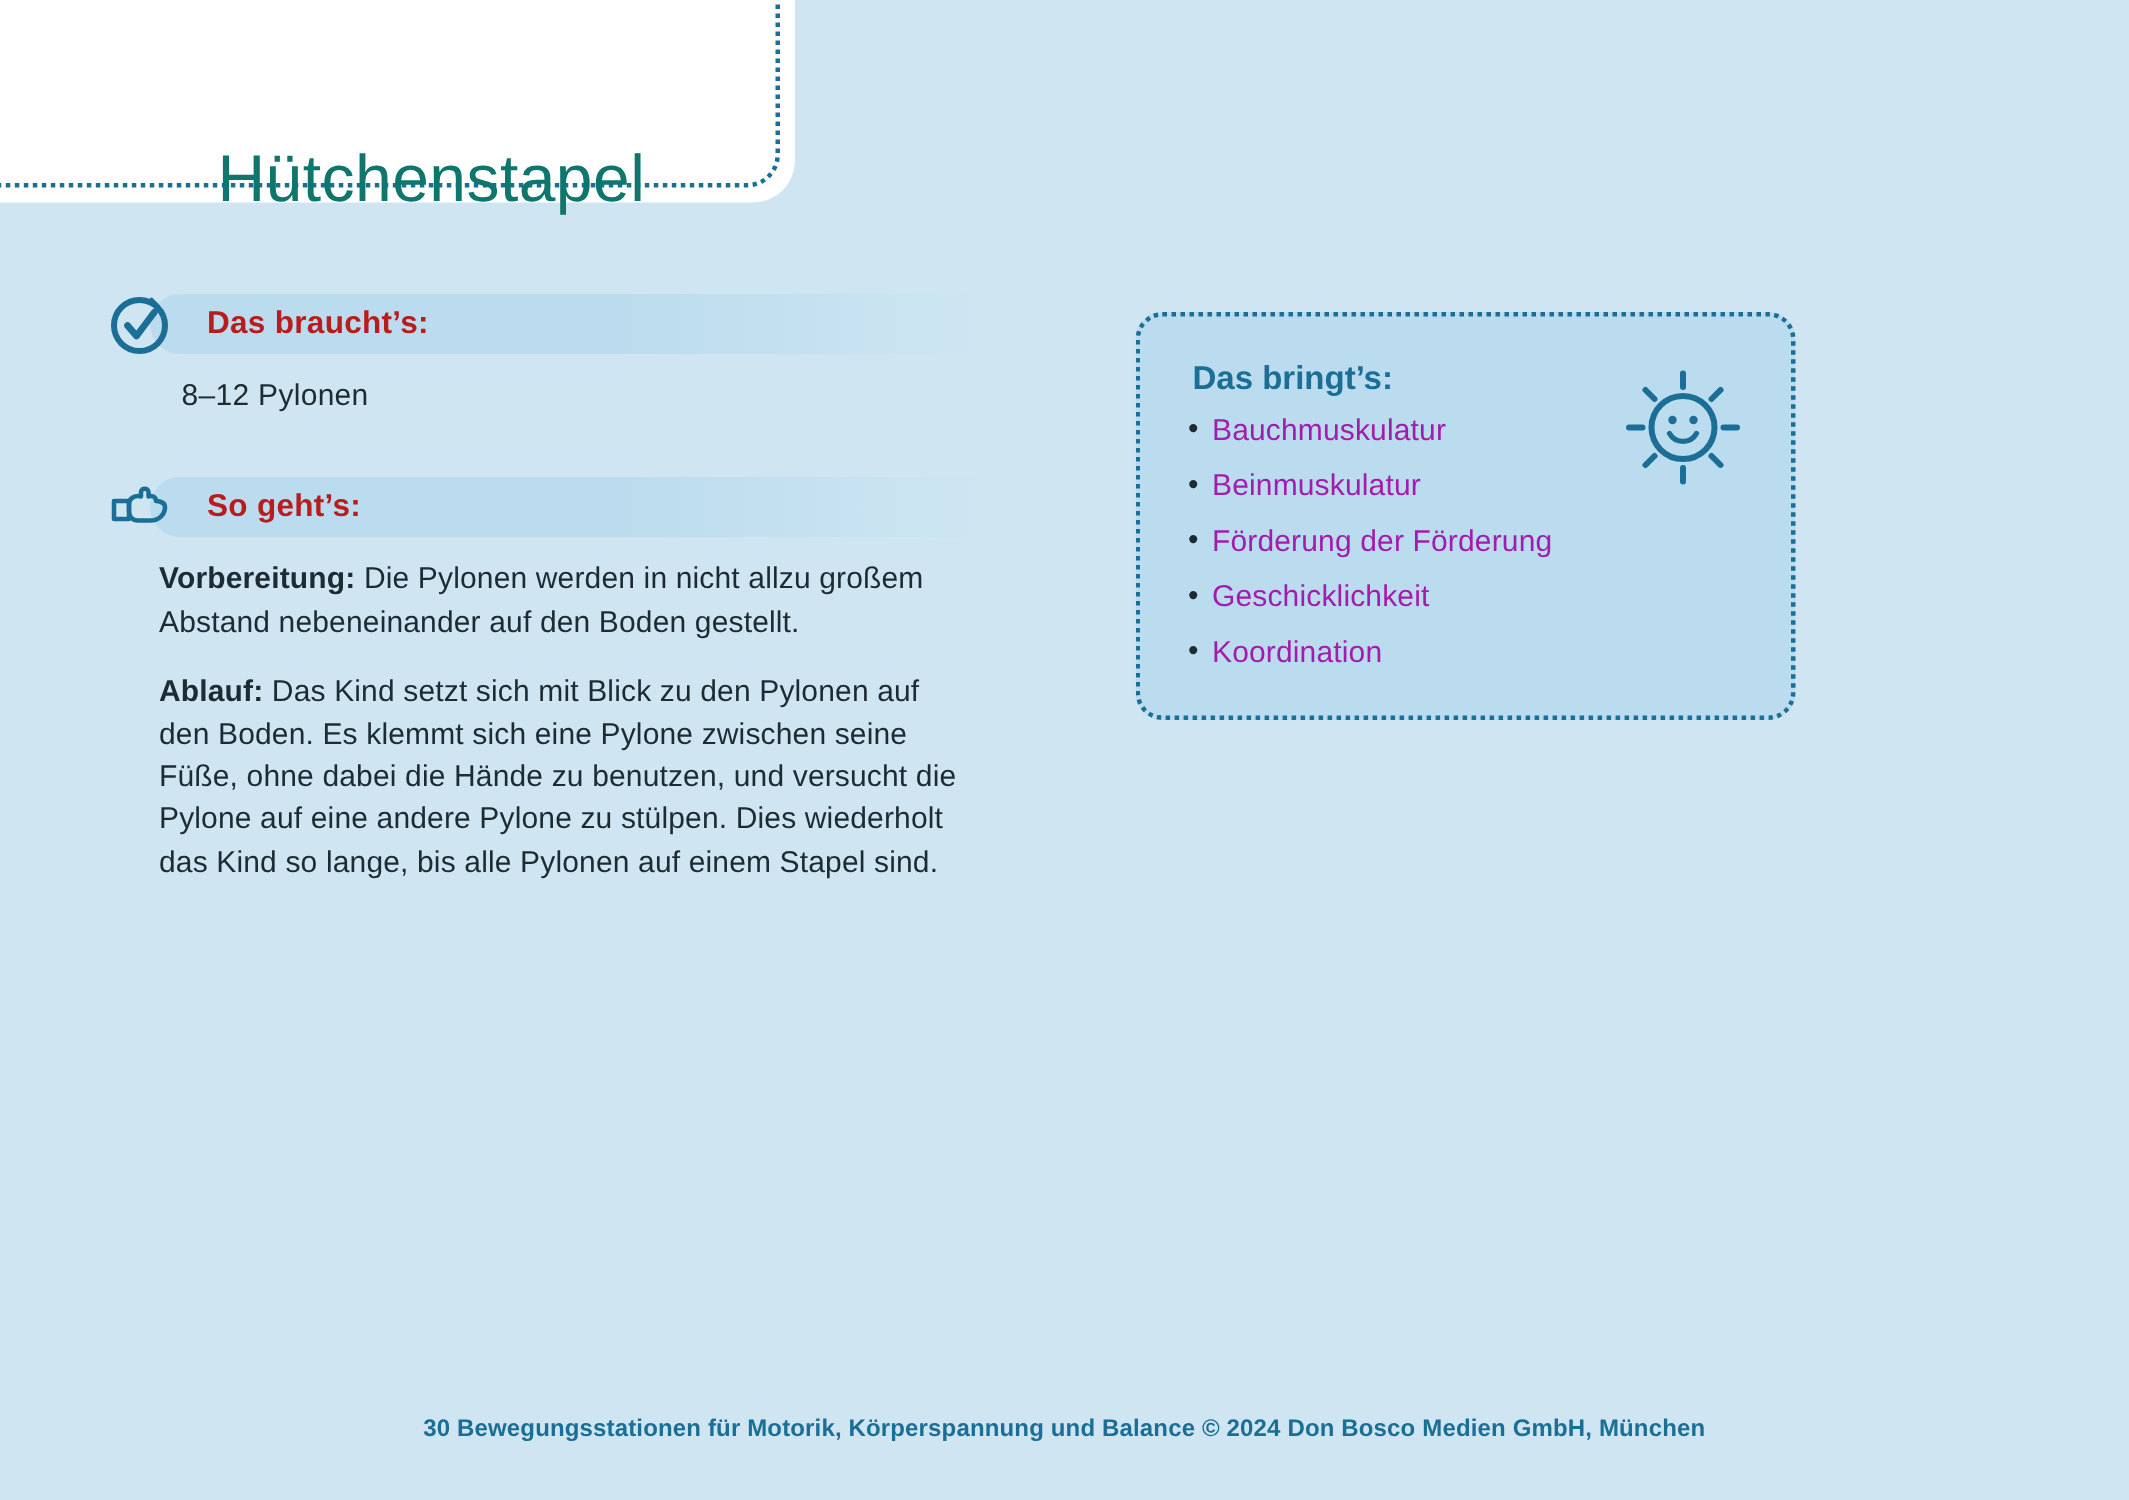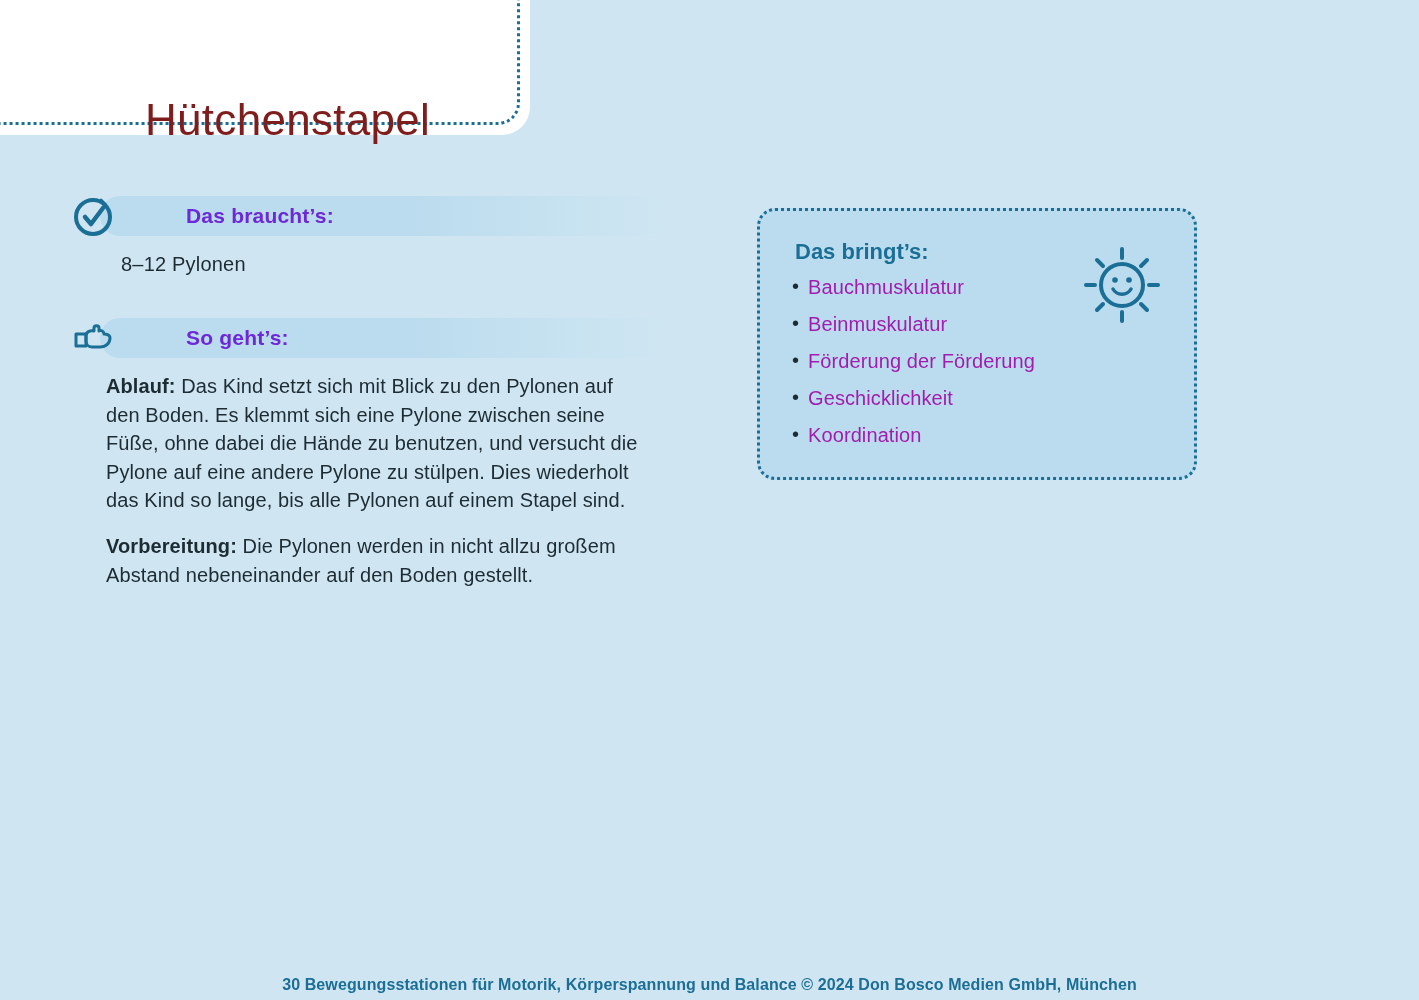--- a/index.html
+++ b/index.html
@@ -36,21 +36,21 @@
     border: 3px dotted #1b6e96;
     border-radius: 22px;
     box-sizing: border-box;
   }
   .title-text {
     position: absolute;
     left: 145px;
     top: 95px;
     font-size: 44px;
     font-weight: normal;
-    color: #7f1d1d;
+    color: #0f766e;
     letter-spacing: 0.3px;
     white-space: nowrap;
   }
 
   
   .left-col {
     position: absolute;
     left: 70px;
     top: 196px;
     width: 600px;
@@ -69,23 +69,22 @@
     height: 40px;
     border-radius: 20px;
     background: linear-gradient(to right, #bbdcee 0%, #bbdcee 55%, #cfe6f2 100%);
   }
   .head-label {
     position: absolute;
     left: 68px;
     top: 8px;
     font-size: 21px;
     font-weight: bold;
-    color: #6d28d9;
+    color: #b91c1c;
     letter-spacing: 0.2px;
-    margin-left: 48px;
   }
   .head-icon {
     position: absolute;
     left: 0px;
     top: -2px;
     width: 46px;
     height: 44px;
   }
 
   .body-text {
@@ -157,21 +156,21 @@
     top: 28px;
     width: 92px;
     height: 92px;
   }
 
   
   .footer {
     position: absolute;
     left: 0;
     right: 0;
-    bottom: 6px;
+    bottom: 38px;
     text-align: center;
     font-size: 16px;
     font-weight: bold;
     color: #1b6e96;
     letter-spacing: 0.1px;
   }
 </style>
 </head>
 <body>
 
@@ -200,25 +199,25 @@
     <span class="head-icon">
       <svg width="46" height="44" viewBox="0 0 46 44">
         <path d="M6 18 L6 30 L16 30 L16 18 Z" fill="none" stroke="#1b6e96" stroke-width="3" stroke-linejoin="round"></path>
         <path d="M16 20 C16 16 20 14 24 15 L24 12 C24 9 29 9 29 12 L29 15 C31 14 34 15 34 18 C34 18 40 18 40 22 C40 27 36 31 30 31 L22 31 C18 31 16 28 16 25 Z" fill="none" stroke="#1b6e96" stroke-width="3" stroke-linejoin="round"></path>
       </svg>
     </span>
     <span class="head-label">So geht’s:</span>
   </div>
 
   <p class="body-text para">
+    <b>Vorbereitung:</b><span> Die Pylonen werden in nicht allzu großem Abstand nebeneinander auf den Boden gestellt.</span>
+  </p>
+
+  <p class="body-text para">
     <b>Ablauf:</b><span> Das Kind setzt sich mit Blick zu den Pylonen auf den Boden. Es klemmt sich eine Pylone zwischen seine Füße, ohne dabei die Hände zu benutzen, und versucht die Pylone auf eine andere Pylone zu stülpen. Dies wiederholt das Kind so lange, bis alle Pylonen auf einem Stapel sind.</span>
-  </p>
-
-  <p class="body-text para">
-    <b>Vorbereitung:</b><span> Die Pylonen werden in nicht allzu großem Abstand nebeneinander auf den Boden gestellt.</span>
   </p>
 </div>
 
 <div class="benefit-box">
   <div class="benefit-title">Das bringt’s:</div>
   <span class="sun-icon">
     <svg width="92" height="92" viewBox="0 0 92 92">
       <circle cx="46" cy="46" r="21" fill="none" stroke="#1b6e96" stroke-width="4"></circle>
       <circle cx="39" cy="41" r="2.8" fill="#1b6e96"></circle>
       <circle cx="53" cy="41" r="2.8" fill="#1b6e96"></circle>

